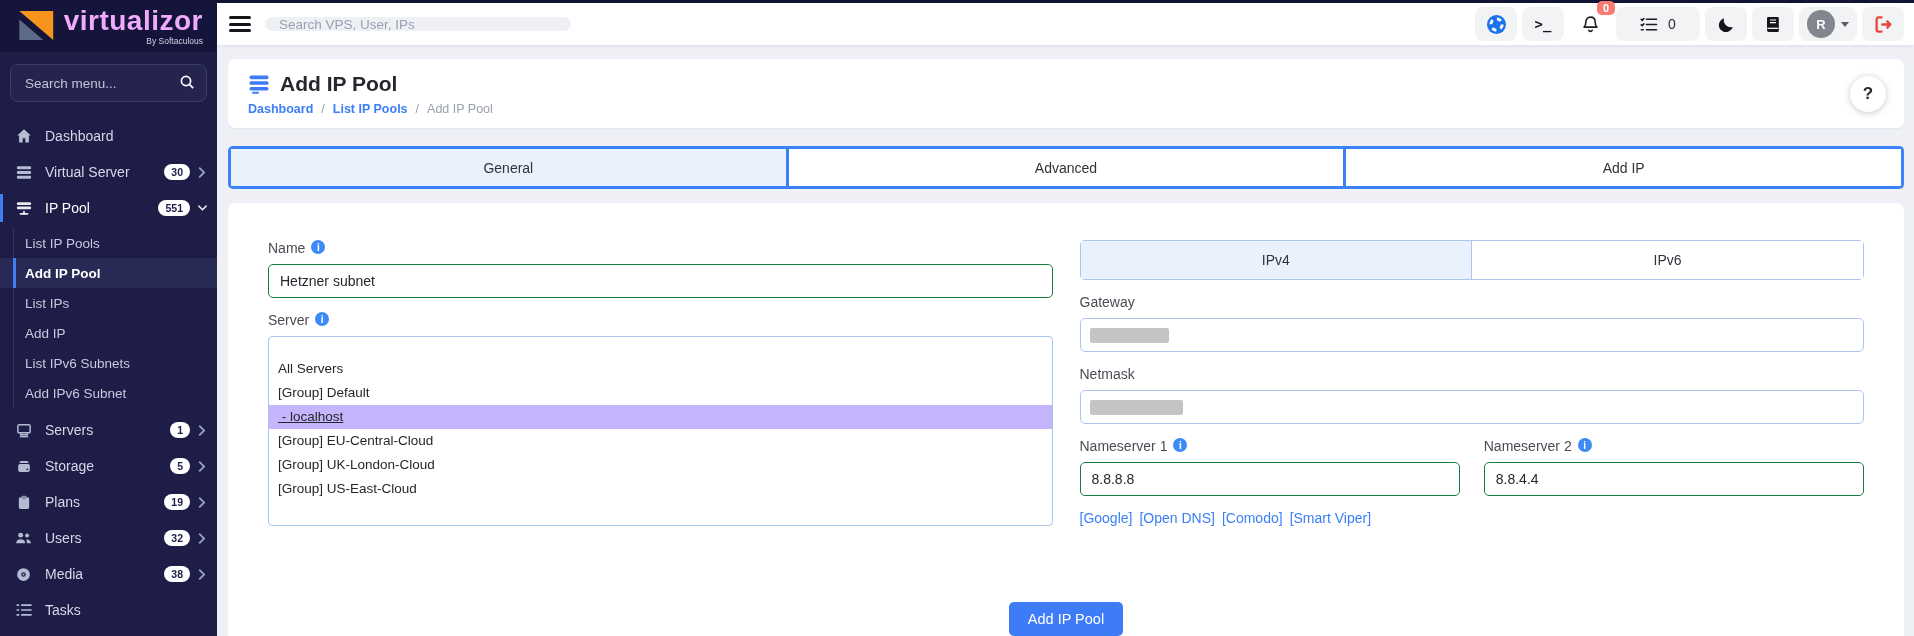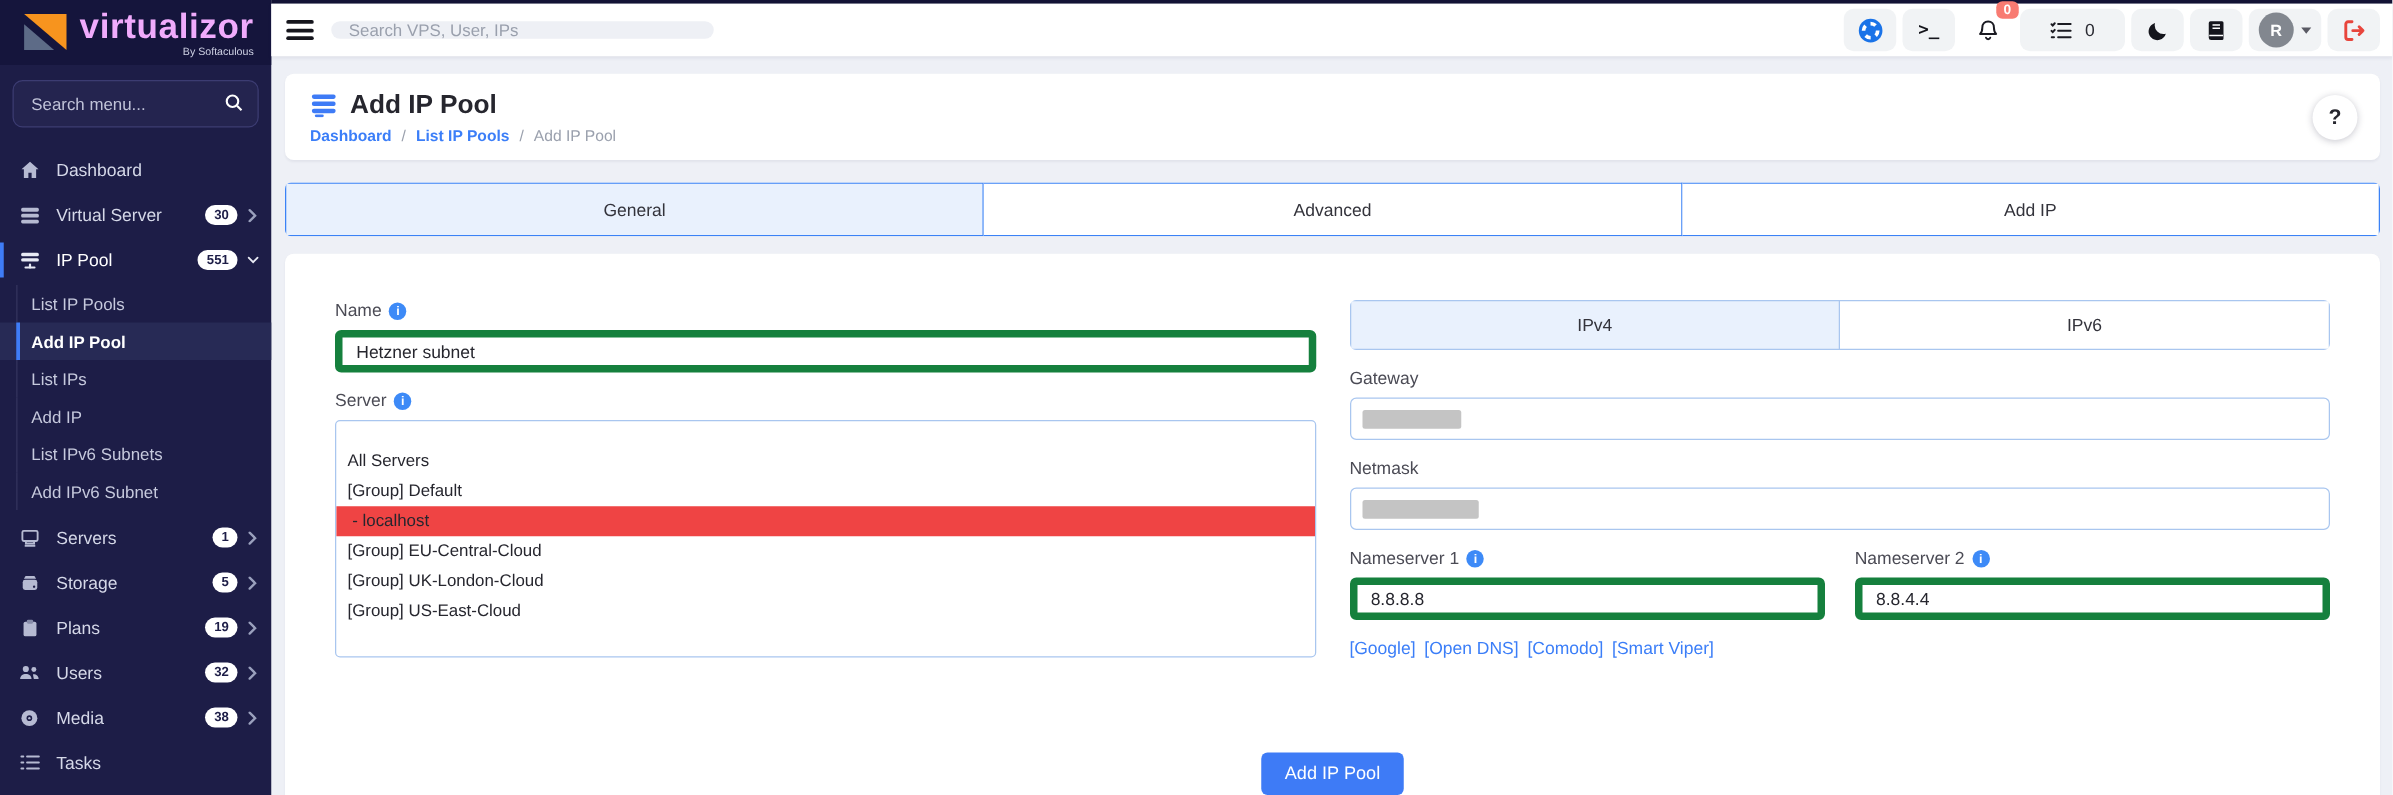--- a/index.html
+++ b/index.html
@@ -55,35 +55,35 @@
   .title-card { background:#fff; border-radius:7px; padding:13px 20px 12px 20px; position:relative; box-shadow:0 1px 2px rgba(30,30,60,.06); }
   .title-row { display:flex; align-items:center; gap:10px; }
   .page-title { font-size:21px; font-weight:700; color:#26262e; }
   .crumbs { margin-top:6px; font-size:12.5px; display:flex; gap:8px; align-items:center; }
   .crumbs a { color:#3b7ef8; text-decoration:none; font-weight:700; cursor:pointer; }
   .crumb-sep { color:#9aa0ad; }
   .crumb-current { color:#9aa0ad; }
   .help-circle { position:absolute; right:18px; top:50%; transform:translateY(-50%); width:36px; height:36px; border-radius:50%; background:#fff; box-shadow:0 1px 6px rgba(30,30,60,.25); display:flex; align-items:center; justify-content:center; font-size:17px; font-weight:700; color:#26262e; cursor:pointer; }
 
   .tabs { display:flex; margin-top:18px; border-radius:5px; overflow:hidden; }
-  .tab { flex:1; height:43px; background:#fff; border:1px solid #3b82f6; display:flex; align-items:center; justify-content:center; font-size:14px; color:#33333b; cursor:pointer; }
+  .tab { flex:1; height:43px; background:#fff; border:3px solid #3b82f6; display:flex; align-items:center; justify-content:center; font-size:14px; color:#33333b; cursor:pointer; }
   .tab + .tab { border-left:none; }
   .tab.active { background:#e9f1fd; }
 
   .form-card { background:#fff; border-radius:7px 7px 0 0; margin-top:14px; flex:1; padding:37px 40px 0 40px; box-shadow:0 1px 2px rgba(30,30,60,.06); }
   .form-grid { display:flex; gap:27px; }
   .col { flex:1; min-width:0; }
-  .flabel { font-size:14px; color:#4b4b55; font-weight:500; display:flex; align-items:flex-end; gap:6px; margin-bottom:8px; }
+  .flabel { font-size:14px; color:#4b4b55; font-weight:500; display:flex; align-items:flex-start; gap:6px; margin-bottom:8px; }
   .info { width:14px; height:14px; border-radius:50%; background:#3d8af7; color:#fff; font-size:10px; font-weight:700; display:inline-flex; align-items:center; justify-content:center; font-style:normal; cursor:pointer; }
   .info::before { content:"i"; }
-  .tinput { width:100%; height:34px; border:6px solid #15803d; border-radius:5px; font-size:14px; color:#26262e; padding:0 11px; outline:none; font-family:"Liberation Sans",sans-serif; background:#fff; }
+  .tinput { width:100%; height:34px; border:1px solid #15803d; border-radius:5px; font-size:14px; color:#26262e; padding:0 11px; outline:none; font-family:"Liberation Sans",sans-serif; background:#fff; }
   .group { margin-bottom:14px; }
   .listbox { border:1px solid #a9c6ef; border-radius:4px; height:190px; overflow:hidden; padding-top:20px; }
   .opt { font-size:13.5px; color:#26262e; padding:3px 9px; height:24px; line-height:18px; cursor:pointer; white-space:pre; }
-  .opt.selected { background:#ef4444; }
+  .opt.selected { background:#c4b5fd;text-decoration:underline; }
 
   .seg { display:flex; border-radius:5px; overflow:hidden; margin-bottom:14px; }
   .seg-btn { flex:1; height:40px; border:1px solid #a9c6ef; background:#fff; display:flex; align-items:center; justify-content:center; font-size:14px; color:#33333b; cursor:pointer; }
   .seg-btn + .seg-btn { border-left:none; }
   .seg-btn.active { background:#e9f1fd; }
 
   .dis-input { width:100%; height:34px; border:1px solid #a9c6ef; border-radius:5px; background:#fff; display:flex; align-items:center; padding:0 9px; }
   .skel { height:15px; background:#c4c4c4; border-radius:2px; }
   .skel.gw { width:79px; } .skel.nm { width:93px; }
 

